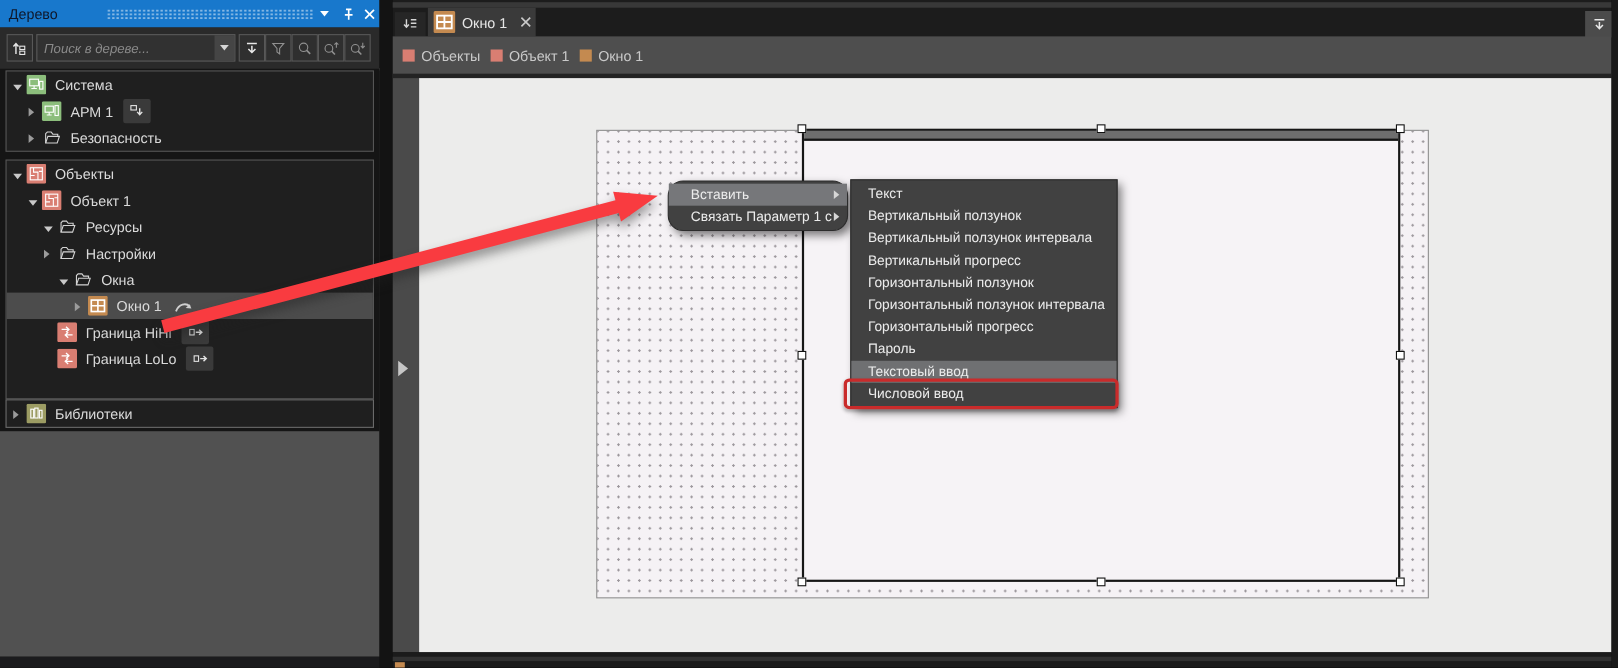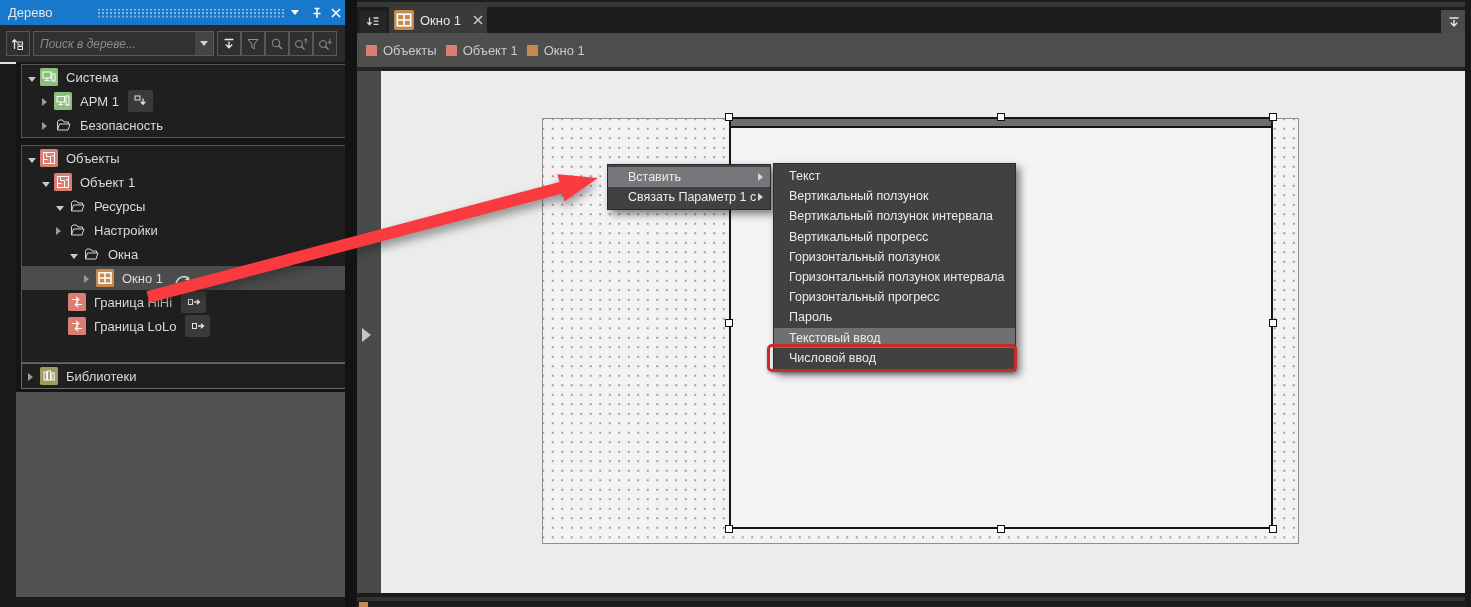--- a/index.html
+++ b/index.html
@@ -4,38 +4,38 @@
 <style>
   html,body{margin:0;padding:0;background:#0e0e0e;}
   .app{position:relative;width:1471px;height:607px;overflow:hidden;
        font-family:"Liberation Sans",sans-serif;color:#dadada;font-size:13px;
        -webkit-font-smoothing:antialiased;}
   .abs{position:absolute;}
 
   
   .tree-panel{left:0;top:0;width:345px;height:607px;background:#1b1b1d;}
   .titlebar{left:0;top:0;width:345px;height:25px;background:#1878cc;display:flex;align-items:center;}
-  .titlebar .ttl{color:#e5e5e5;font-size:13px;margin-left:8px;}
+  .titlebar .ttl{color:#0f172a;font-size:13px;margin-left:8px;}
   .drag-dots{position:absolute;left:97px;top:8px;width:188px;height:10px;
     background-image:radial-gradient(rgba(255,255,255,.5) 0.9px, transparent 1.1px);
     background-size:4px 3.4px;}
   .tb-ico{position:absolute;top:0;width:18px;height:25px;display:flex;align-items:center;justify-content:center;cursor:pointer;}
   .chev-dn{width:0;height:0;border-left:4px solid transparent;border-right:4px solid transparent;border-top:5px solid #fff;}
 
   .toolbar{left:0;top:25px;width:345px;height:37px;background:#2a2a2a;border-bottom:2px solid #e5e5e5;}
   .tbtn{position:absolute;top:6px;width:24px;height:25px;background:#2f2f2f;border:1px solid #585858;
         box-sizing:border-box;display:flex;align-items:center;justify-content:center;cursor:pointer;}
   .search-box{position:absolute;left:33px;top:6px;width:181px;height:25px;background:#313131;
         border:1px solid #5a5a5a;box-sizing:border-box;display:flex;}
   .search-box input{flex:1;background:transparent;border:0;outline:none;color:#bdbdbd;
         font-style:italic;font-size:12px;padding:0 6px;font-family:"Liberation Sans",sans-serif;min-width:0;}
   .search-box input::placeholder{color:#8a8a8a;}
   .dd-btn{width:18px;background:#454545;display:flex;align-items:center;justify-content:center;cursor:pointer;}
 
-  .tree-body{left:16px;top:62px;width:345px;height:535px;background:#515151;}
+  .tree-body{left:0;top:62px;width:345px;height:535px;background:#515151;}
   .tree-dark{position:absolute;left:0;top:0;width:345px;height:330px;background:#151515;}
   .tgroup{position:absolute;left:5px;width:335px;background:#1f1f1f;border:1px solid #555;box-sizing:border-box;}
   .trow{height:24px;display:flex;align-items:center;cursor:pointer;}
   .trow.sel{background:#4c4c4c;}
   .lvl0{padding-left:6px;}.lvl1{padding-left:20px;}.lvl2{padding-left:34px;}
   .lvl3{padding-left:48px;}.lvl4{padding-left:62px;}
   .exp{width:12px;display:inline-block;flex:0 0 12px;}
   .exp.down::before{content:"";display:inline-block;width:0;height:0;
       border-left:4px solid transparent;border-right:4px solid transparent;border-top:5px solid #c9c9c9;}
   .exp.right::before{content:"";display:inline-block;width:0;height:0;
@@ -84,21 +84,21 @@
   .handle{position:absolute;width:8px;height:8px;background:#fff;border:1px solid #111;box-sizing:border-box;z-index:4;}
 
   
   .menu{background:#414141;border:1px solid #2c2c2c;box-sizing:border-box;
       box-shadow:4px 4px 8px rgba(0,0,0,.5);z-index:5;padding:2px 0;}
   .m-item{height:20px;display:flex;align-items:center;color:#ececec;font-size:12.5px;
       padding:0 8px 0 20px;cursor:pointer;position:relative;white-space:nowrap;}
   .m-item .sub{position:absolute;right:7px;width:0;height:0;border-top:4px solid transparent;
       border-bottom:4px solid transparent;border-left:5px solid #d6d6d6;}
   .m-item.hov{background:#76777a;}
-  .main-menu{left:607px;top:164px;width:164px;}
+  .main-menu{left:607px;top:164px;width:164px;border-radius:14px;}
   .sub-menu{left:773px;top:163px;width:243px;}
   .sub-menu .m-item{height:20.2px;padding-left:15px;}
   .sub-menu .m-item.hov{background:#6f7072;}
 
   
   .red-box{left:767px;top:344px;width:250px;height:28px;border:3px solid #c92b2b;border-radius:5px;
       box-sizing:border-box;z-index:6;box-shadow:0 2px 3px rgba(0,0,0,.25);}
   .arrow-svg{left:0;top:0;width:1471px;height:607px;z-index:7;pointer-events:none;}
 
   svg{display:block;}

